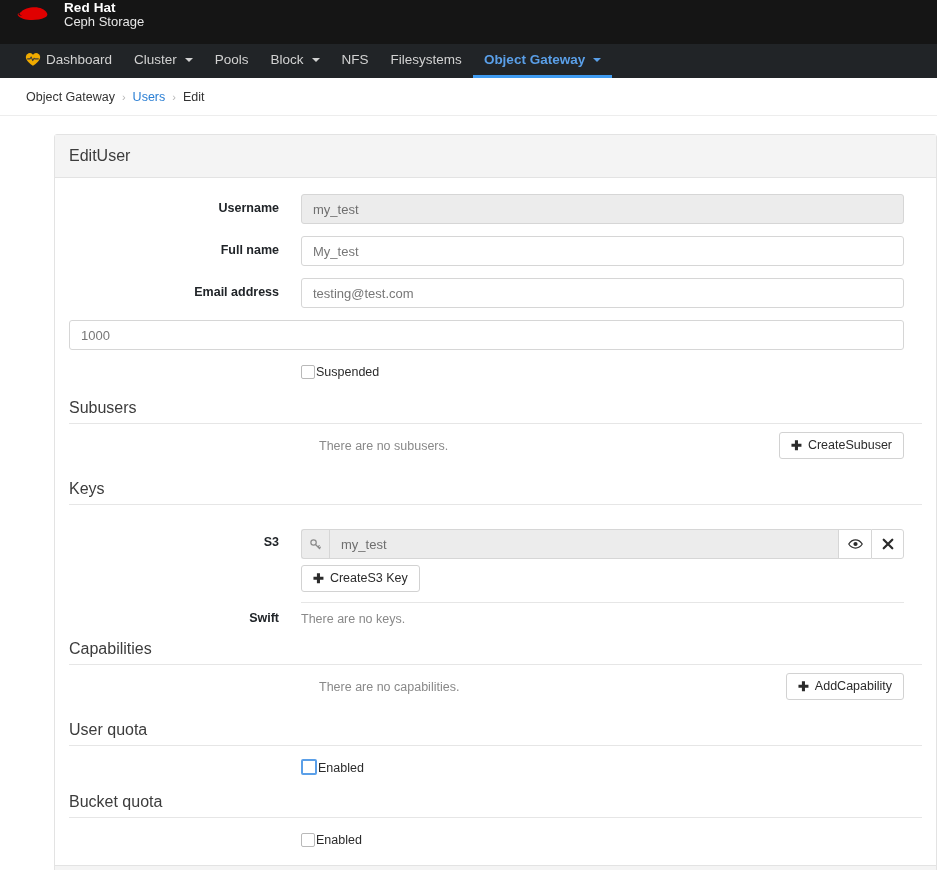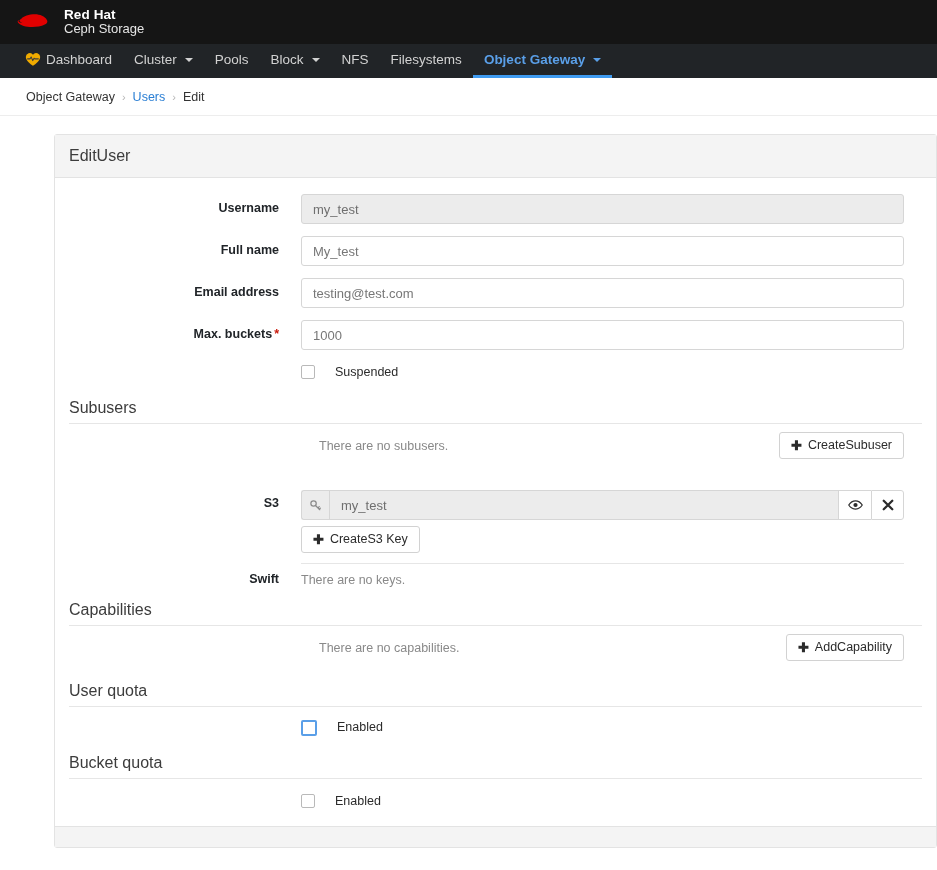--- a/index.html
+++ b/index.html
@@ -11,21 +11,20 @@
     font-size: 13px;
     color: #212529;
     overflow: hidden;
   }
 
   
   .brandbar {
     height: 44px;
     background: #151515;
     display: flex;
-    align-items: center;
     padding-left: 14px;
   }
   .brand-logo { width: 42px; height: 30px; margin-right: 8px; flex: 0 0 auto; }
   .brand-text { line-height: 1.12; }
   .brand-line1 {
     color: #ffffff;
     font-size: 13.5px;
     font-weight: bold;
     letter-spacing: .1px;
   }
@@ -140,22 +139,22 @@
     outline: none;
   }
   .form-control.disabled {
     background: #ececec;
     color: #6f6f6f;
   }
 
   
   .check-row {
     display: flex;
-    align-items: flex-start;
-    gap: 20px;
+    align-items: flex-end;
+    gap: 1px;
     padding-top: 3px;
   }
   .cbox {
     width: 14px; height: 14px;
     border: 1px solid #b9b9b9;
     border-radius: 2px;
     background: #fff;
     flex: 0 0 auto;
     cursor: pointer;
   }
@@ -335,23 +334,20 @@
     </div>
 
     <div class="form-row">
       <div class="form-label">Email address</div>
       <div class="form-control-wrap">
         <input class="form-control" type="text" value="testing@test.com" style="">
       </div>
     </div>
 
     <div class="form-row">
-      <div class="form-label">
-        <span>Max. buckets</span><span class="req">*</span>
-      </div>
       <div class="form-control-wrap">
         <input class="form-control" type="text" value="1000" style="">
       </div>
     </div>
 
     <div class="form-row">
       <div class="form-label"></div>
       <div class="form-control-wrap">
         <div class="check-row">
           <span class="cbox"></span>
@@ -365,20 +361,21 @@
       <div class="left-pad"></div>
       <div class="msg">
         <span class="empty-text">There are no subusers.</span>
       </div>
       <button class="btn">
         <span class="plus">✚</span>
         <span>CreateSubuser</span>
       </button>
     </div>
 
+    <div class="section-title">Keys</div>
 
     <div class="form-row" style="margin-top:24px;margin-bottom:6px;">
       <div class="form-label" style="padding-top:6px;">S3</div>
       <div class="form-control-wrap">
         <div class="input-group">
           <span class="ig-addon">
             <svg width="13" height="13" viewBox="0 0 16 16">
               <circle cx="5.6" cy="5.6" r="3.3" fill="none" stroke="#8a8a8a" stroke-width="1.5"></circle>
               <path d="M8 8l5.2 5.2M11 11l1.6-1.6M12.6 12.6l1.4-1.4" stroke="#8a8a8a" stroke-width="1.5" fill="none" stroke-linecap="round"></path>
             </svg>

